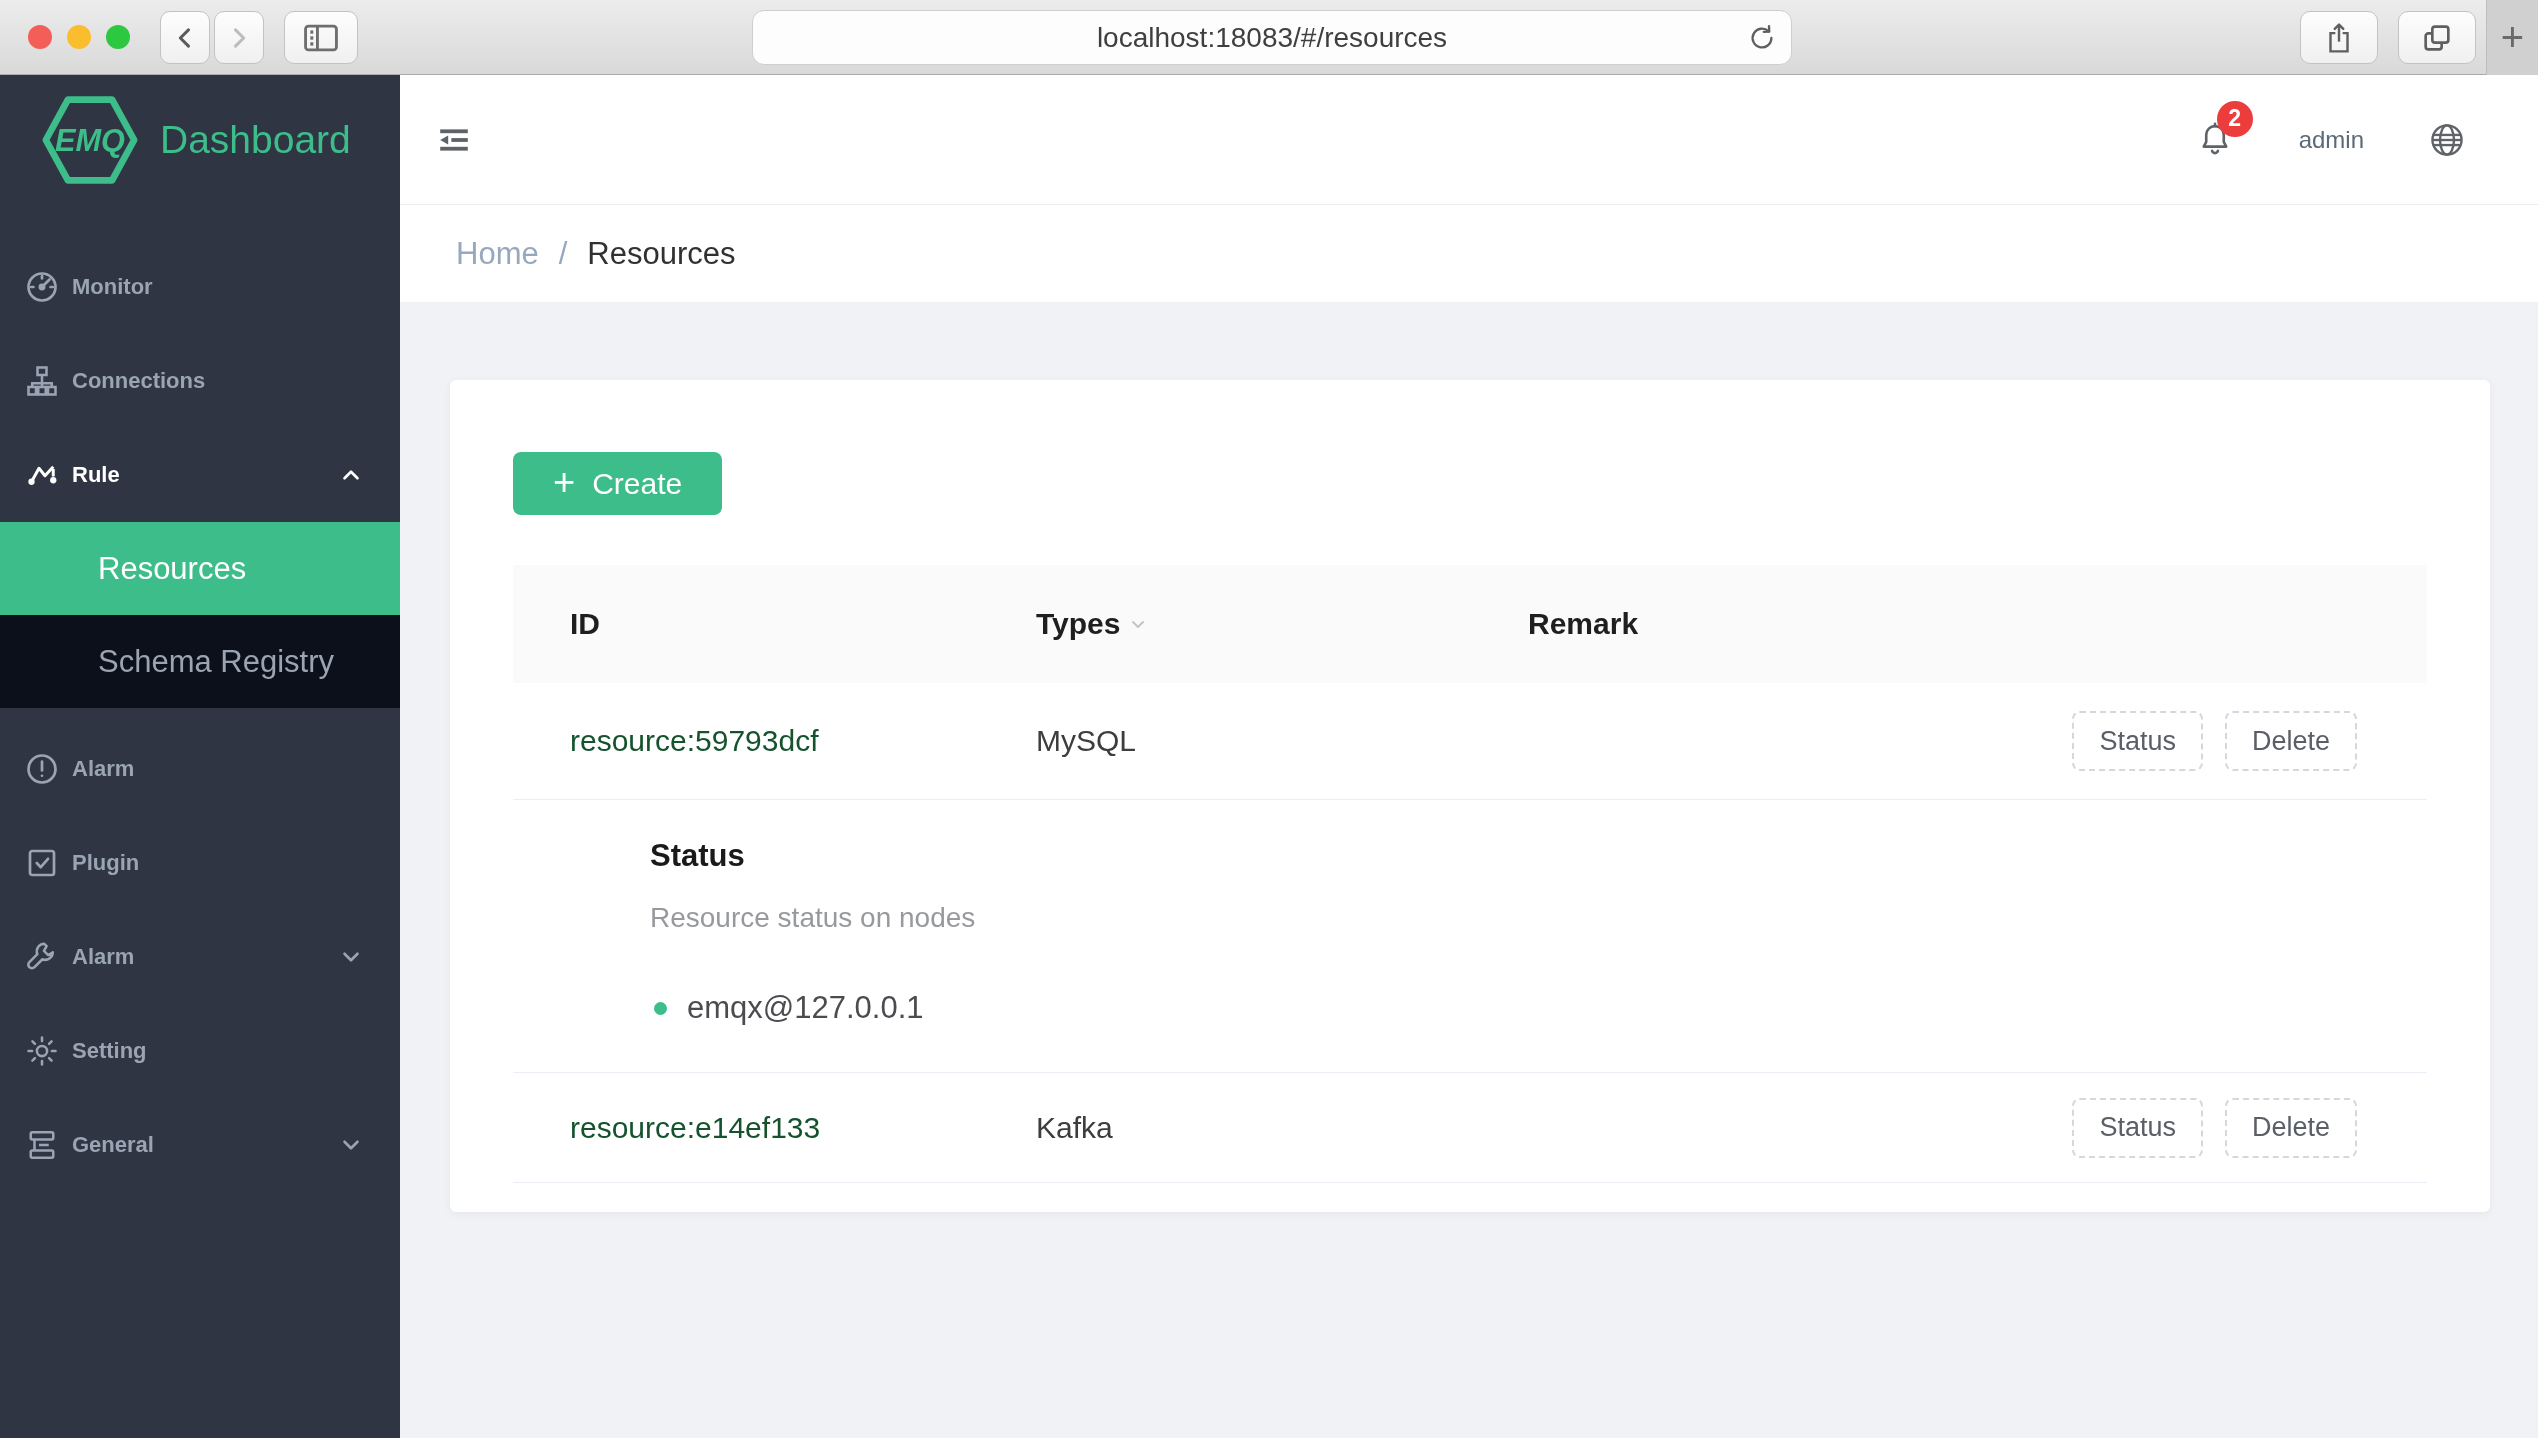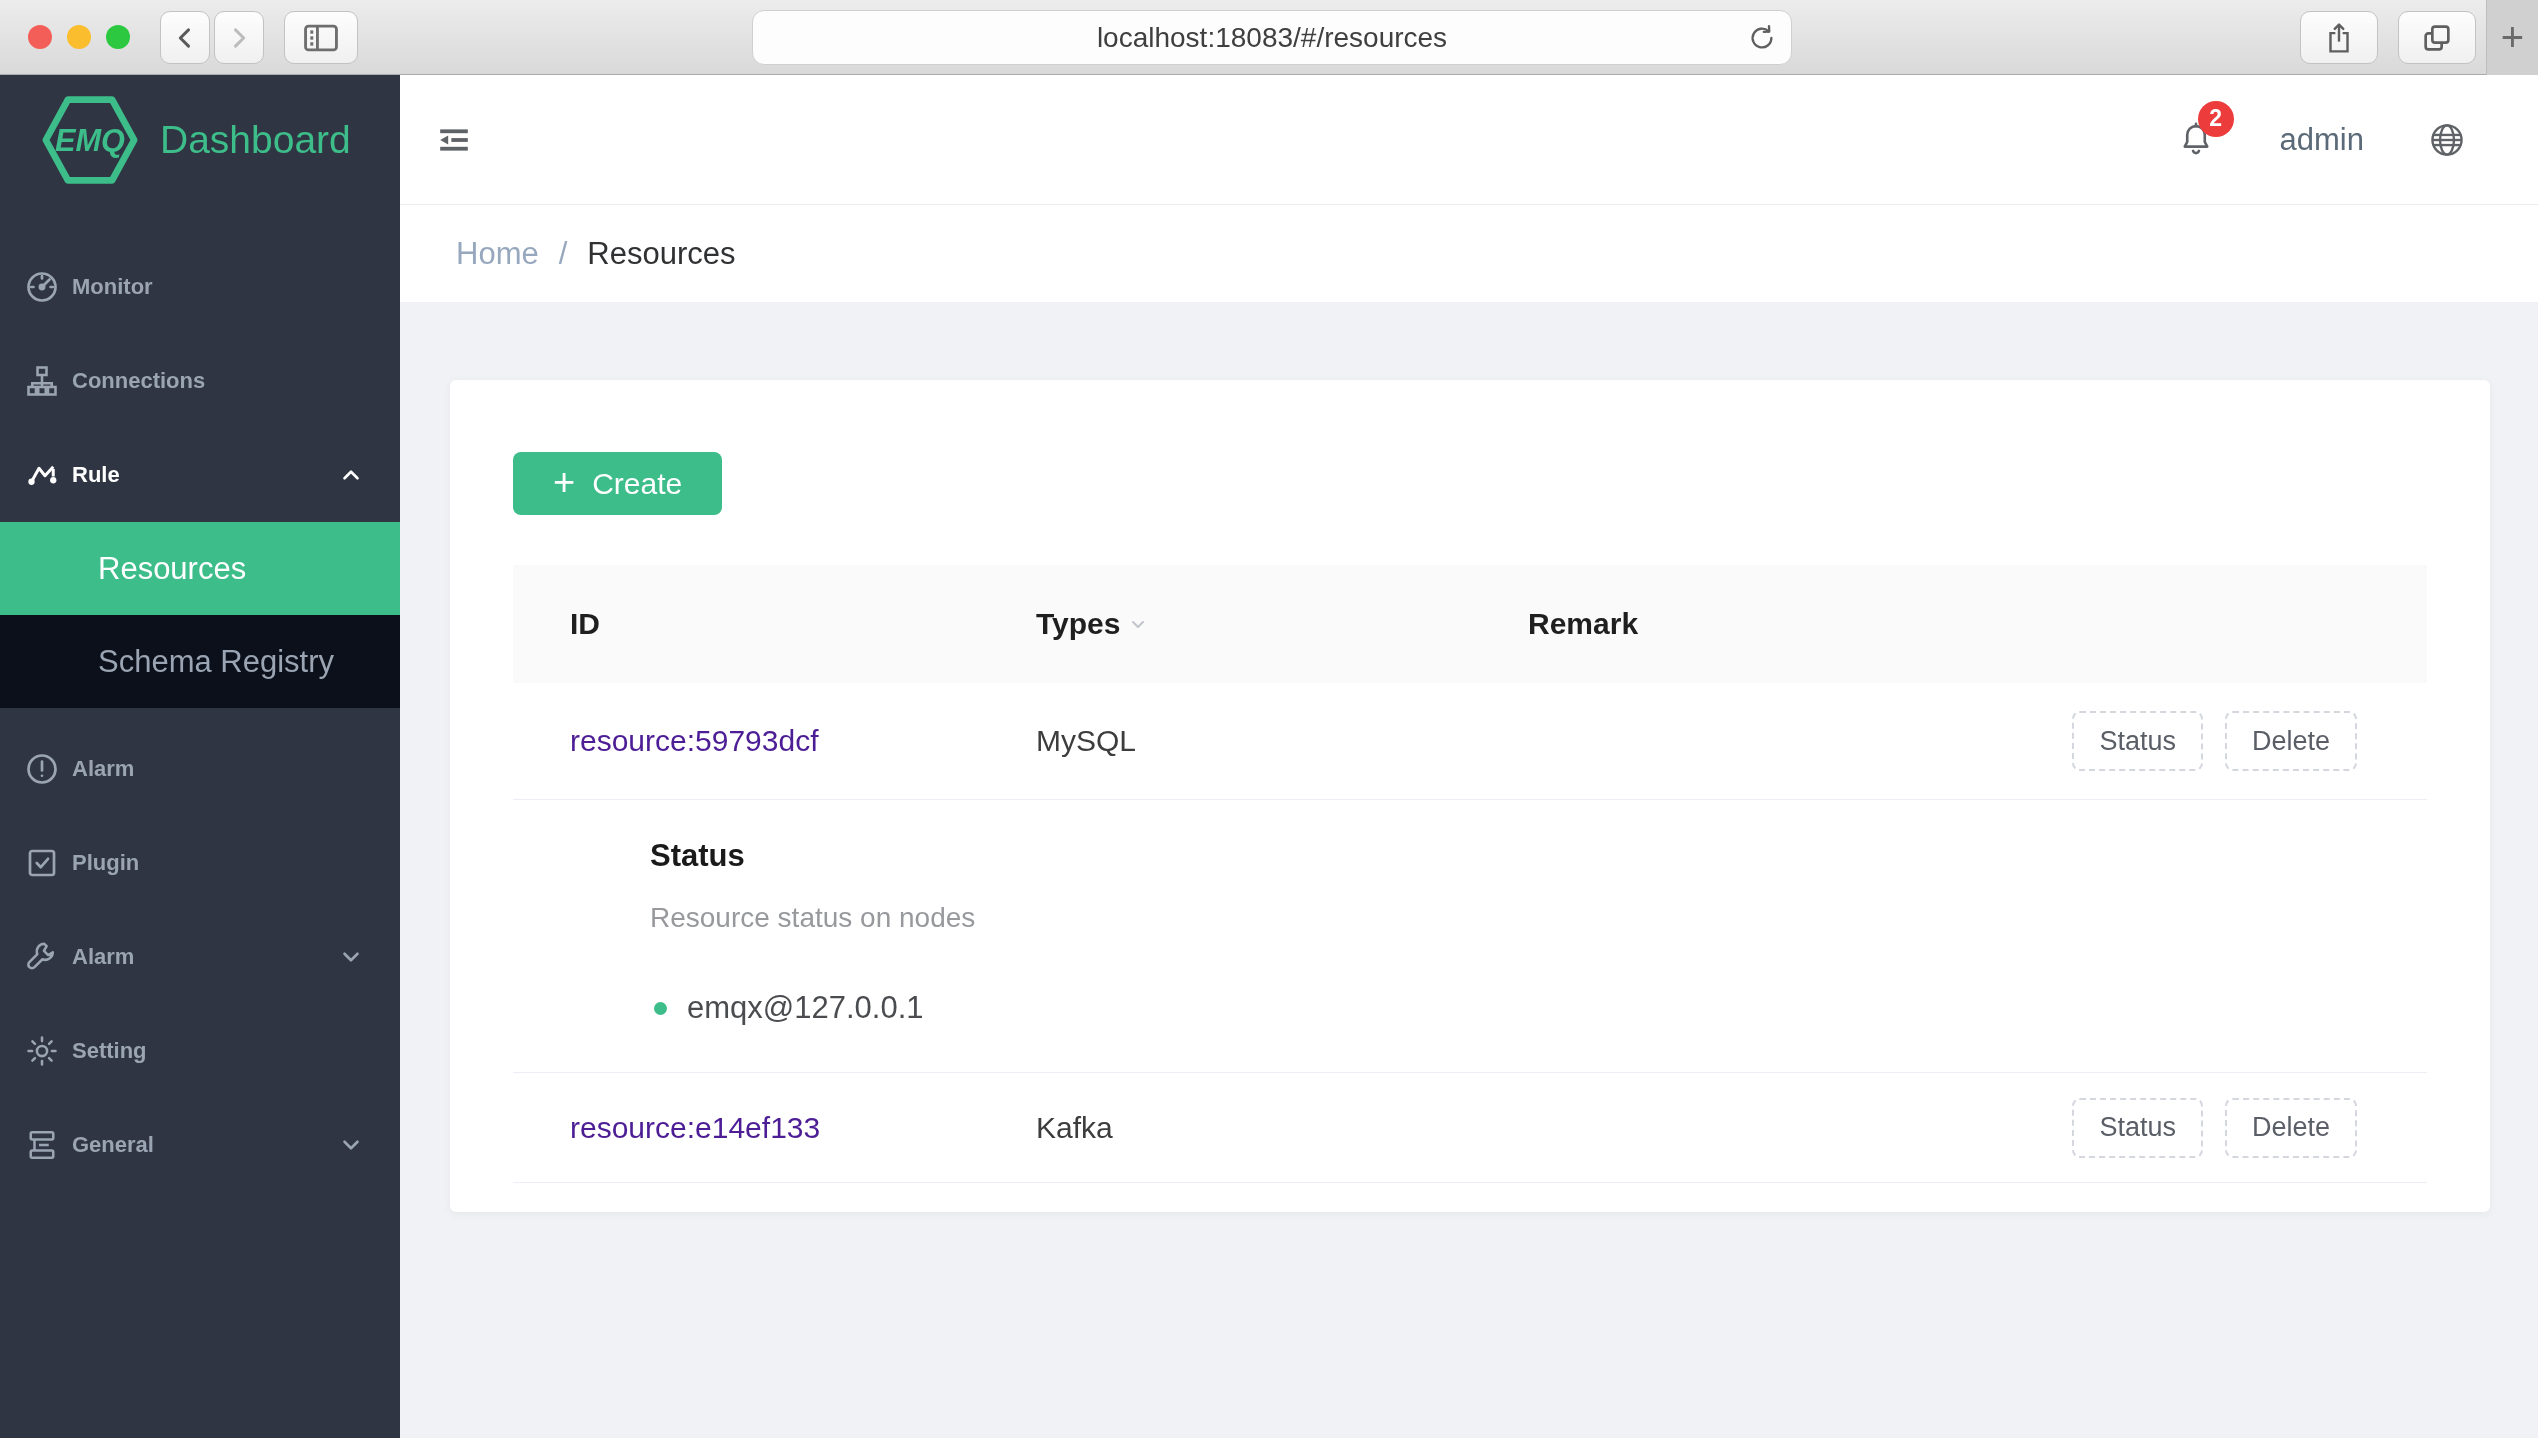--- a/index.html
+++ b/index.html
@@ -40,42 +40,42 @@
   .submenu { background: #0b101b; }
   .submenu-item { height: 93px; display: flex; align-items: center; padding-left: 98px; font-size: 31px; color: #9aa4b2; cursor: pointer; }
   .submenu-item.active { background: #3dbd8a; color: #ffffff; }
 
   
   .main { flex: 1; display: flex; flex-direction: column; min-width: 0; background: #f0f2f5; }
   .topbar { height: 130px; background: #fff; display: flex; align-items: center; padding: 0 72px 0 37px; border-bottom: 1px solid #ececec; }
   .topbar-right { margin-left: auto; display: flex; align-items: center; }
   .bell-wrap { position: relative; cursor: pointer; }
   .badge { position: absolute; top: -20px; left: 20px; min-width: 36px; height: 36px; border-radius: 18px; background: #ed3c3c; color: #fff; font-size: 23px; font-weight: bold; display: flex; align-items: center; justify-content: center; }
-  .admin-name { margin-left: 66px; font-size: 31px; color: #5b6a78; cursor: pointer; }
+  .admin-name { margin-left: 66px; font-size: 24px; color: #5b6a78; cursor: pointer; }
   .globe-wrap { margin-left: 64px; cursor: pointer; }
 
   .breadcrumb { height: 97px; background: #fff; display: flex; align-items: center; padding-left: 56px; font-size: 31px; }
   .bc-home { color: #97a8be; cursor: pointer; }
   .bc-sep { color: #97a8be; margin: 0 20px; }
   .bc-current { color: #303133; font-weight: 500; }
 
   .content { flex: 1; padding: 78px 48px 0 50px; }
   .card { background: #fff; border-radius: 6px; height: 832px; box-shadow: 0 2px 10px rgba(20, 35, 50, 0.05); padding: 72px 63px 0; }
 
   .create-btn { height: 63px; padding: 0 40px; background: #3dbd8a; border: none; border-radius: 8px; color: #fff; font-size: 30px; display: inline-flex; align-items: center; gap: 17px; cursor: pointer; font-family: inherit; }
   .create-plus { font-size: 38px; font-weight: 300; line-height: 1; margin-top: -3px; }
 
   .res-table { margin-top: 50px; }
   .t-header, .t-row { display: grid; grid-template-columns: 523px 492px 1fr 340px; align-items: center; }
   .t-header { background: #fafafa; height: 118px; font-size: 30px; font-weight: bold; color: #1f1f1f; }
   .cell-1 { padding-left: 57px; }
   .types-head { display: flex; align-items: center; gap: 8px; }
   .t-row { height: 117px; border-bottom: 1px solid #ebeef5; font-size: 30px; color: #3d3d3d; }
   .t-row.second { height: 110px; }
-  .res-link { color: #4c1d95; cursor: pointer; }
+  .res-link { color: #14532d; cursor: pointer; }
   .actions { display: flex; justify-content: flex-end; gap: 22px; padding-right: 70px; }
   .action-btn { height: 60px; padding: 0 25px; background: #fff; border: 2px dashed #d4d7de; border-radius: 8px; font-size: 27px; color: #5a5e66; cursor: pointer; font-family: inherit; }
 
   .expanded { border-bottom: 1px solid #ebeef5; padding: 38px 0 46px 137px; }
   .exp-title { font-size: 31px; font-weight: bold; color: #1a1a1a; }
   .exp-desc { margin-top: 28px; font-size: 28px; color: #97999c; }
   .node-row { margin-top: 56px; display: flex; align-items: center; gap: 20px; font-size: 31px; color: #4a4c4f; padding-left: 4px; }
   .node-dot { width: 13px; height: 13px; border-radius: 50%; background: #3dbd8a; flex-shrink: 0; }
 </style>
 </head>

